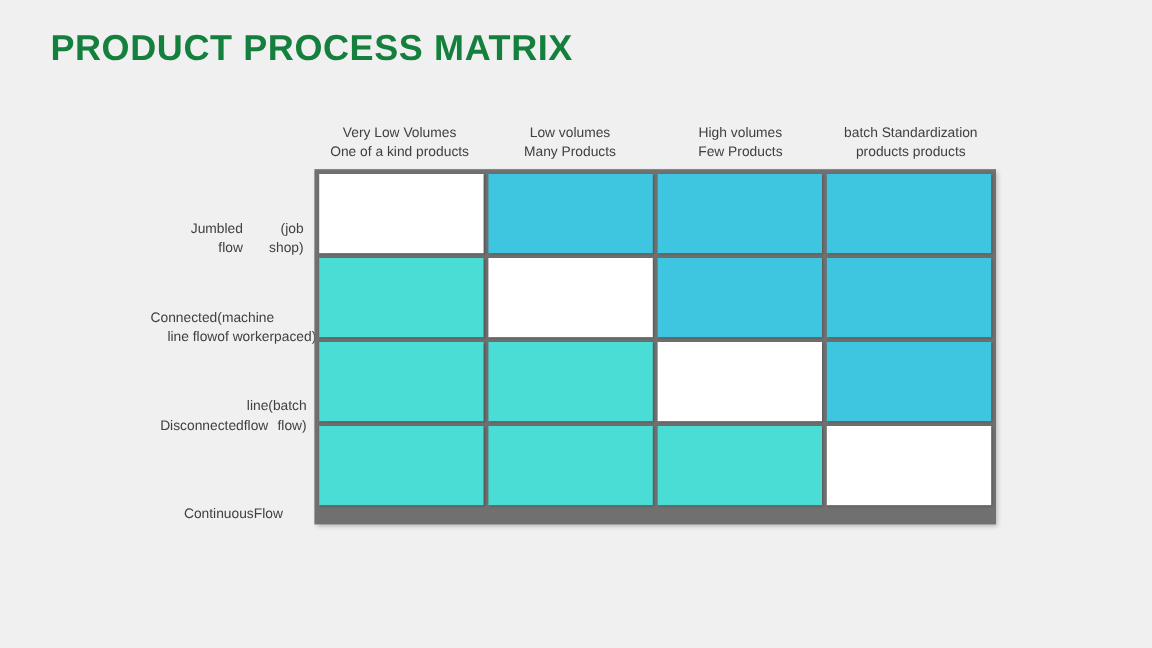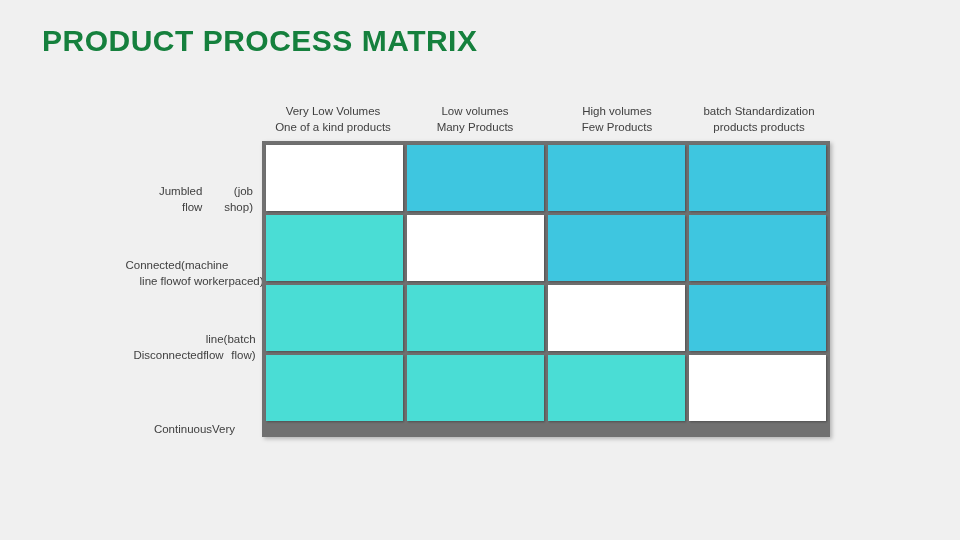--- a/index.html
+++ b/index.html
@@ -125,21 +125,21 @@
         <span>(machine of worker</span>
         <span>paced)</span>
       </div>
       <div class="rowlabel">
         <span>Disconnected</span>
         <span>line flow</span>
         <span>(batch flow)</span>
       </div>
       <div class="rowlabel">
         <span>Continuous</span>
-        <span>Very</span>
+        <span>Flow</span>
 
       </div>
     </div>
 
     <div class="matrix">
       <div class="mrow">
         <div class="cell c-white"></div>
         <div class="cell c-cyan"></div>
         <div class="cell c-cyan"></div>
         <div class="cell c-cyan"></div>

